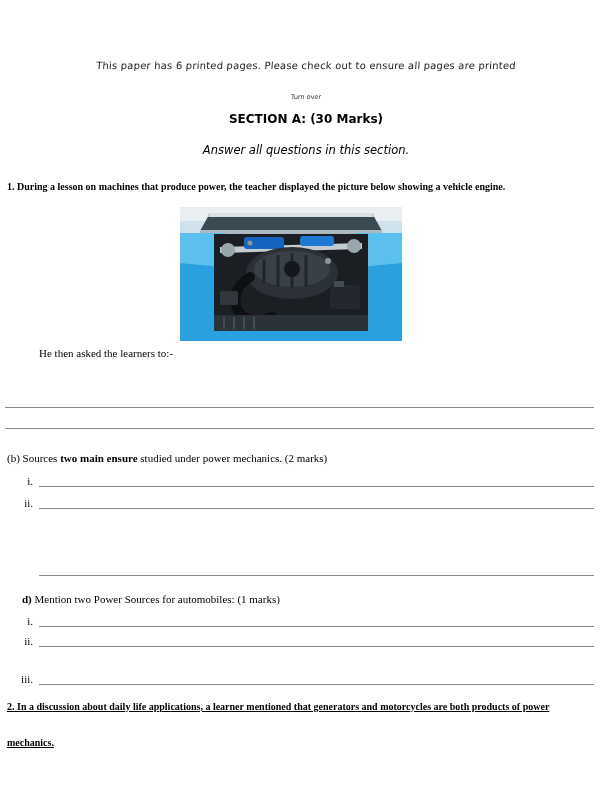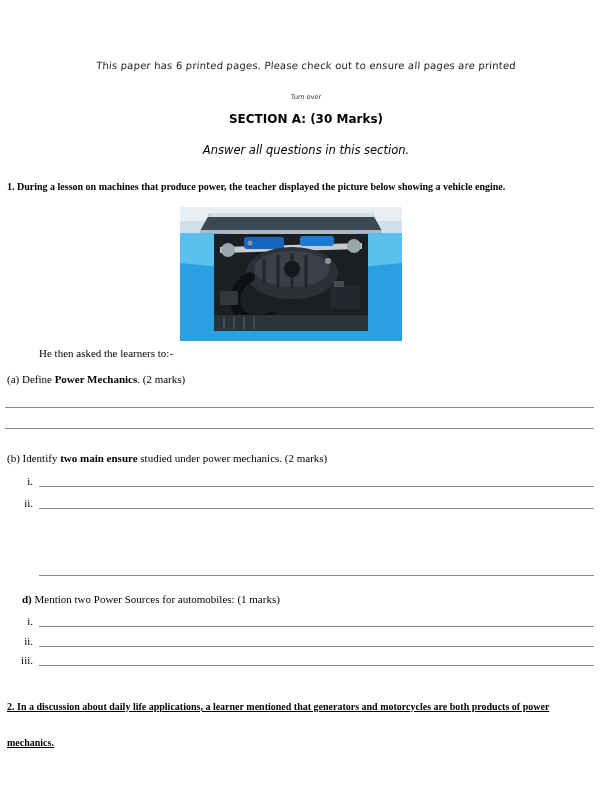--- a/index.html
+++ b/index.html
@@ -83,21 +83,21 @@
   .answer-row .wline{
     flex:1;
     border-bottom:1px solid #888;
     height:14px;
   }
   .row-b1{top:472px;}
   .row-b2{top:494px;}
   .row-c{top:561px;}
   .row-d1{top:612px;}
   .row-d2{top:632px;}
-  .row-d3{top:651px;}
+  .row-d3{top:670px;}
   .dlabel{font-weight:bold;padding-left:15px;}
 </style>
 </head>
 <body>
 
 <div class="page">
 
   <div class="abs center notice">This paper has 6 printed pages. Please check out to ensure all pages are printed</div>
   <div class="abs center turnover">Turn over</div>
   <div class="abs center section-title">SECTION A: (30 Marks)</div>
@@ -152,29 +152,26 @@
       <rect x="34" y="124" width="154" height="10" fill="#2aa0e0"></rect>
 
       <circle cx="148" cy="54" r="3" fill="#8c959c"></circle>
       <circle cx="70" cy="36" r="2.5" fill="#8c959c"></circle>
       <rect x="40" y="84" width="18" height="14" rx="2" fill="#31373d"></rect>
     </svg>
   </div>
 
   <div class="abs part followup plain">He then asked the learners to:-</div>
 
-  <div class="abs part part-a">
-    <span class="nb">(a) Define </span><span class="b">Power Mechanics</span><span class="nb">.  (2 marks)</span>
-  </div>
 
   <div class="abs rule rule-full rule-a1"></div>
   <div class="abs rule rule-full rule-a2"></div>
 
   <div class="abs part part-b">
-    <span class="nb">(b) Identify </span><span class="b">two main ensure</span><span class="nb"> studied under power mechanics.  (2 marks)</span>
+    <span class="nb">(b) Sources </span><span class="b">two main ensure</span><span class="nb"> studied under power mechanics.  (2 marks)</span>
   </div>
 
   <div class="abs answer-row row-b1">
     <span class="num">i.</span>
     <span class="wline"></span>
   </div>
   <div class="abs answer-row row-b2">
     <span class="num">ii.</span>
     <span class="wline"></span>
   </div>

